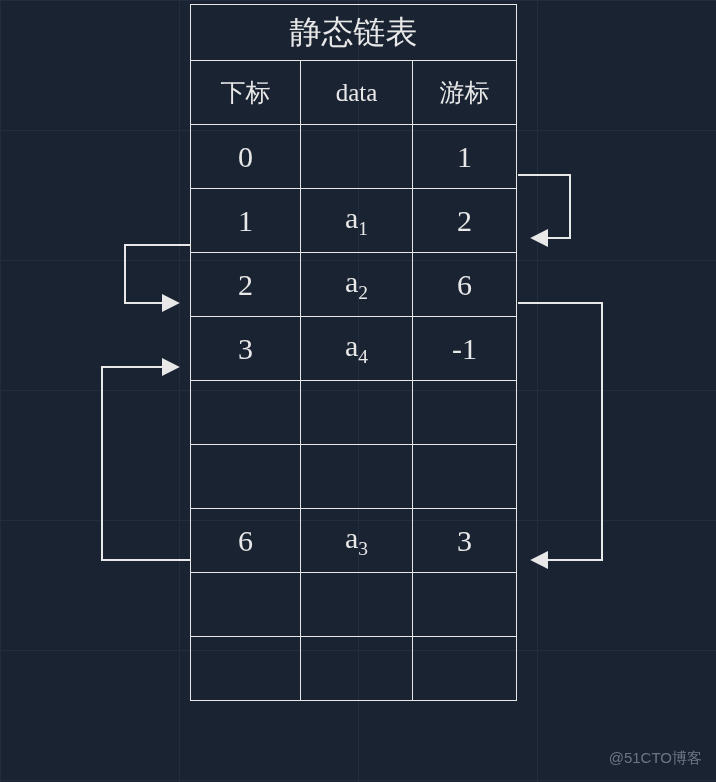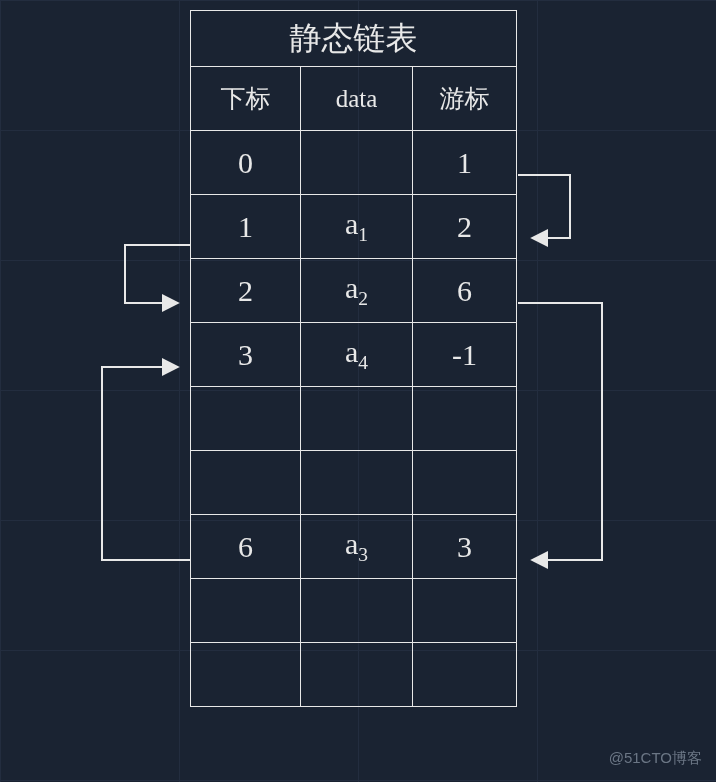--- a/index.html
+++ b/index.html
@@ -16,21 +16,21 @@
       inset: 0;
       background-image:
         linear-gradient(#232d3f 1px, transparent 1px),
         linear-gradient(90deg, #232d3f 1px, transparent 1px);
       background-size: 179px 130px;
       background-position: 0 0;
     }
     .table {
       position: absolute;
       left: 190px;
-      top: 10px;
+      top: 4px;
       border-collapse: collapse;
       border-radius: 10px;
     }
     .table td, .table th {
       border: 1px solid #e8e8e8;
       color: #e8e8e8;
       text-align: center;
       vertical-align: middle;
       font-weight: normal;
       height: 64px;

